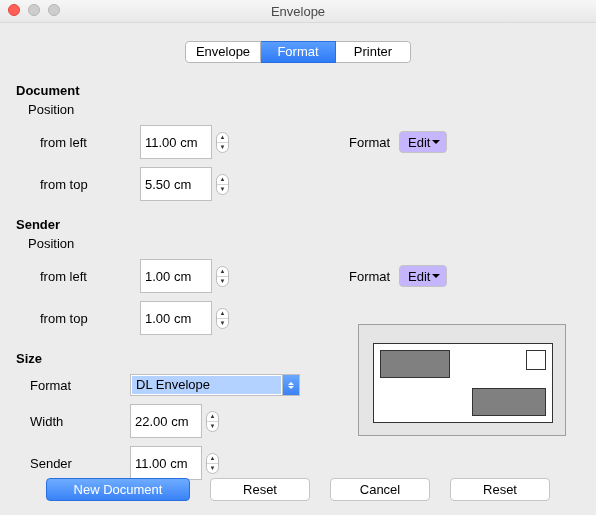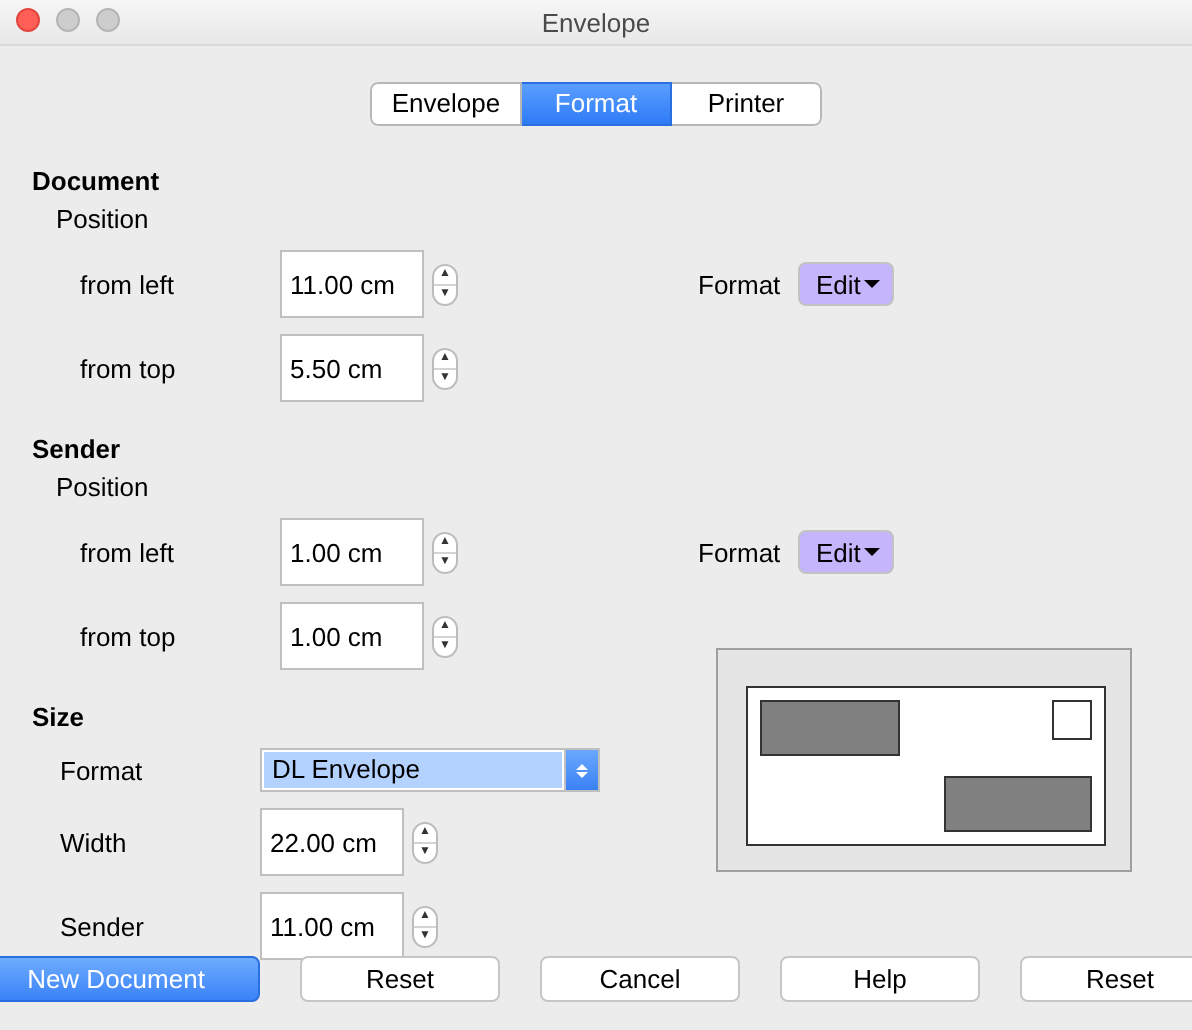--- a/index.html
+++ b/index.html
@@ -356,17 +356,16 @@
       <div class="r1"></div>
       <div class="r2"></div>
       <div class="r3"></div>
     </div>
   </div>
 
   <div class="footer">
     <div class="btn primary">New Document</div>
     <div class="btn">Reset</div>
     <div class="btn">Cancel</div>
-    <div class="btn">Help</div>
     <div class="btn">Reset</div>
   </div>
 
 </div>
 
 </body></html>

